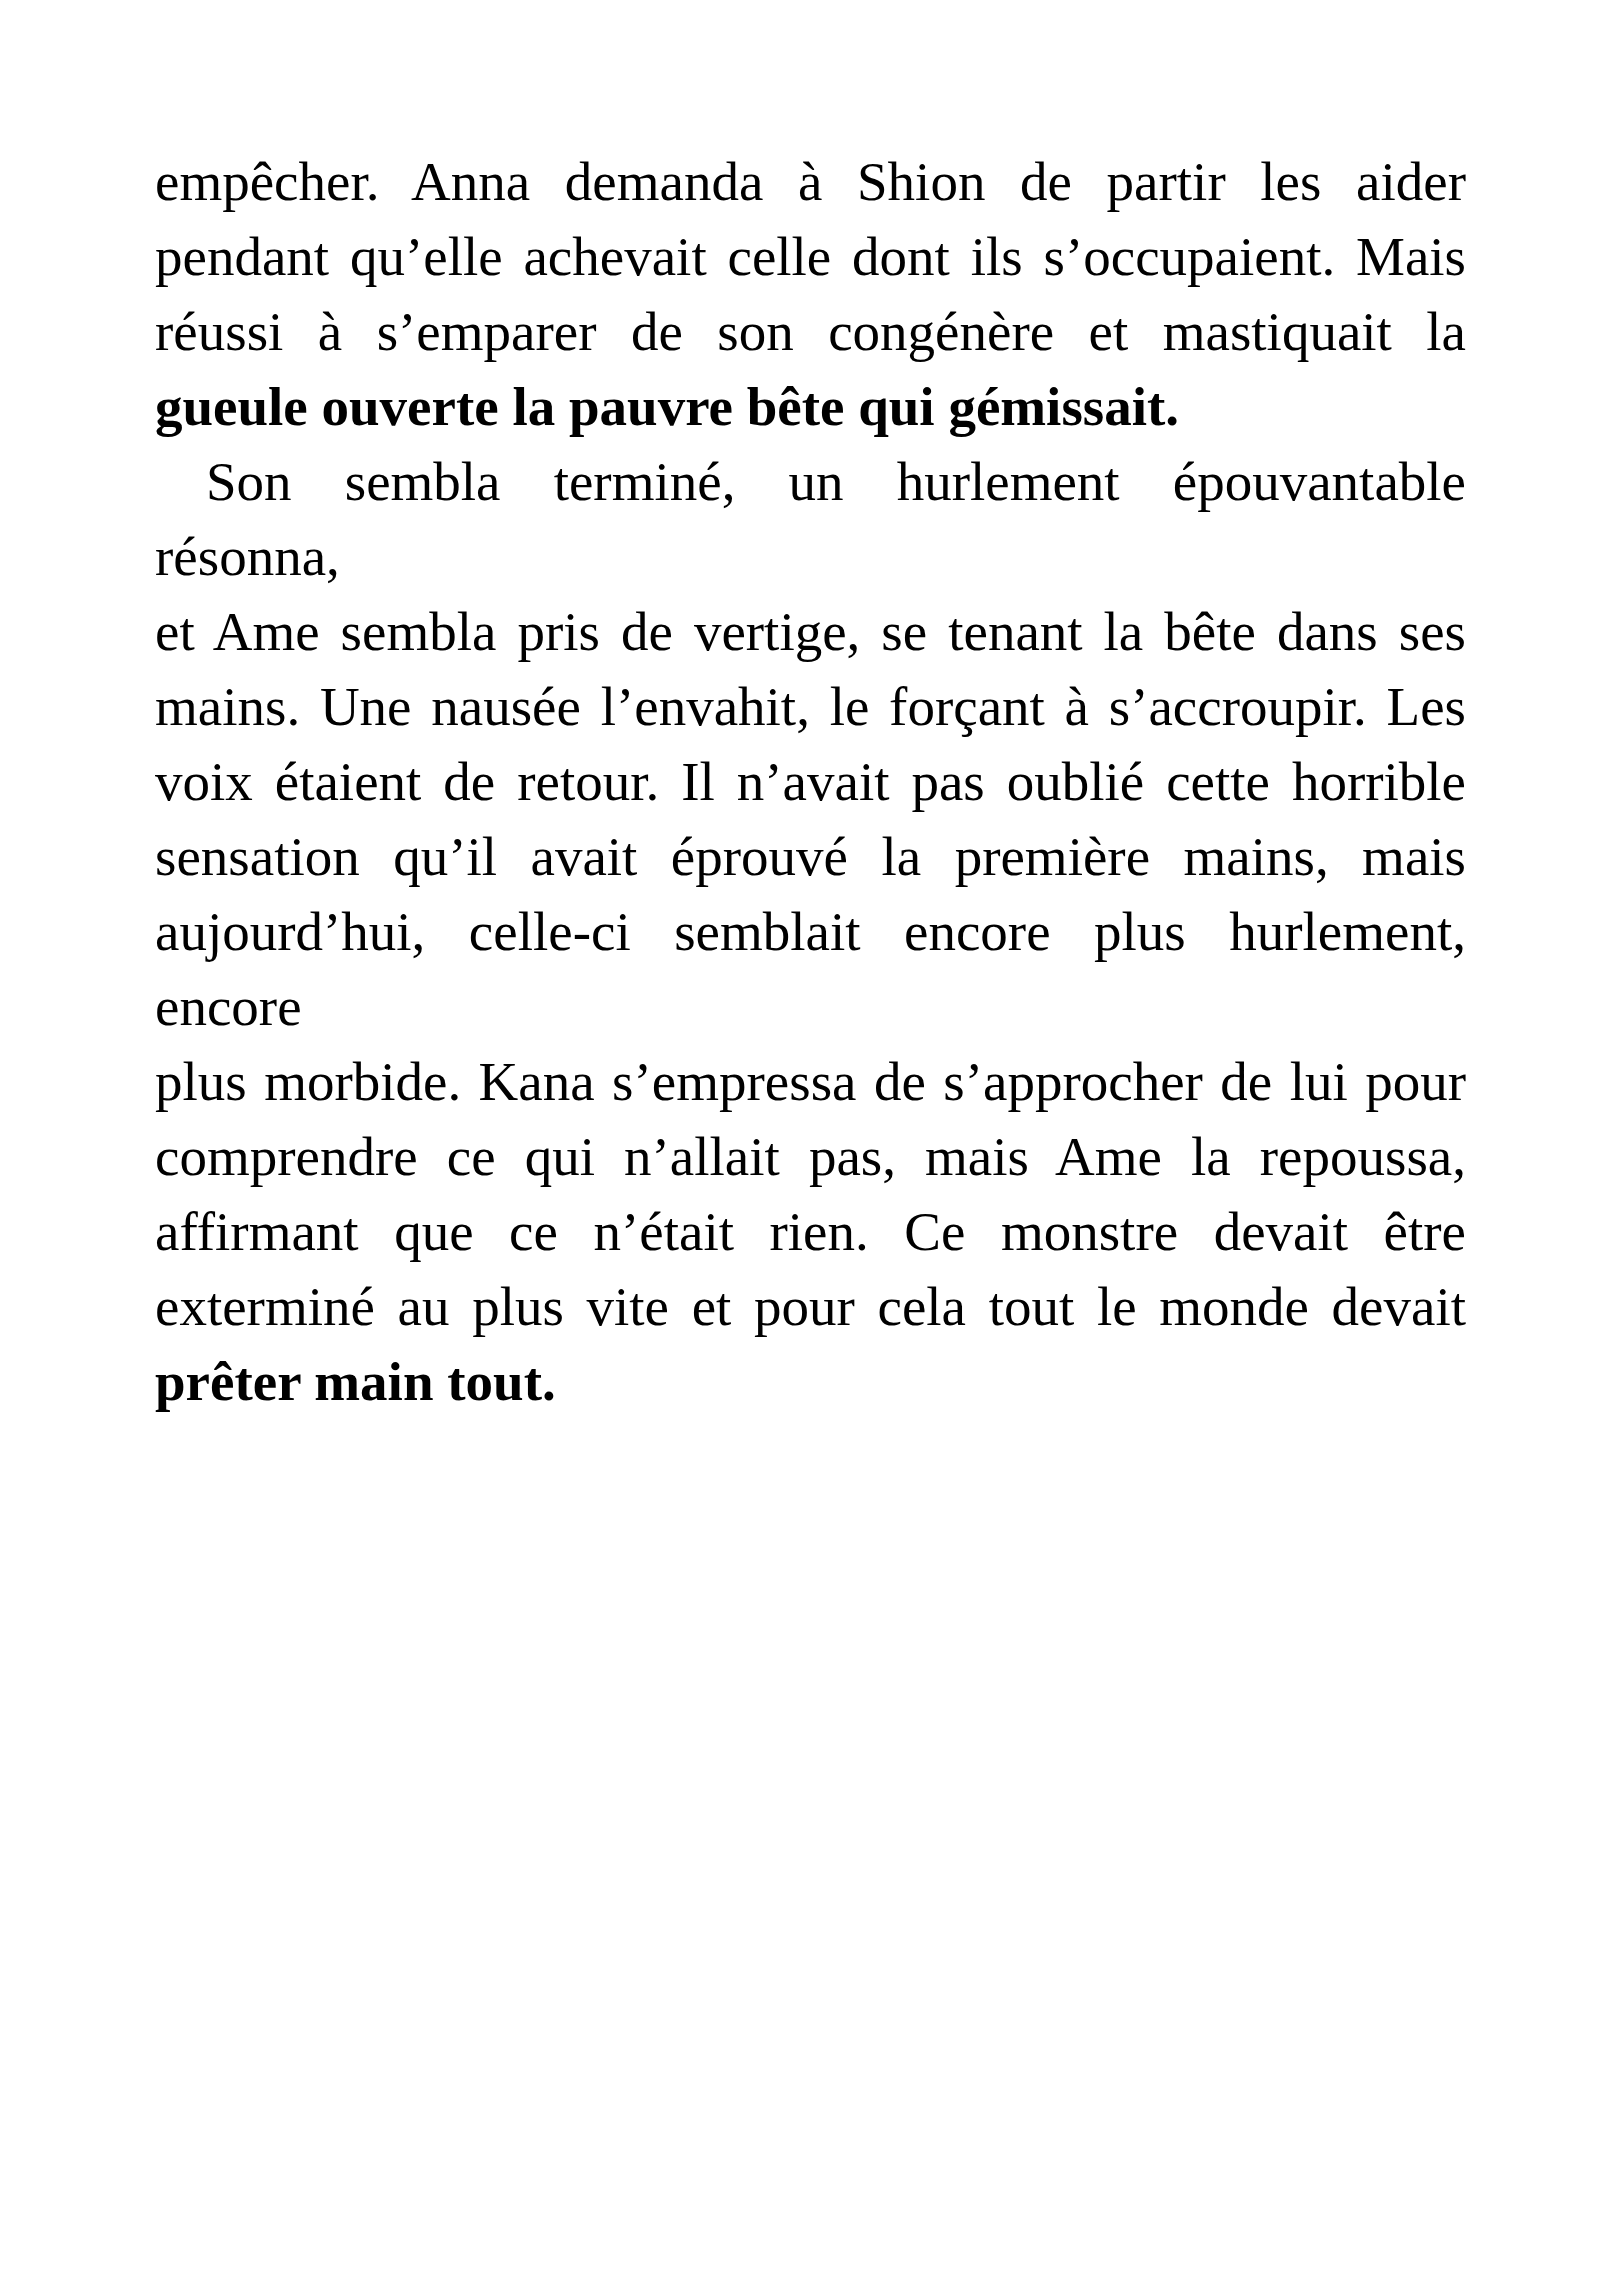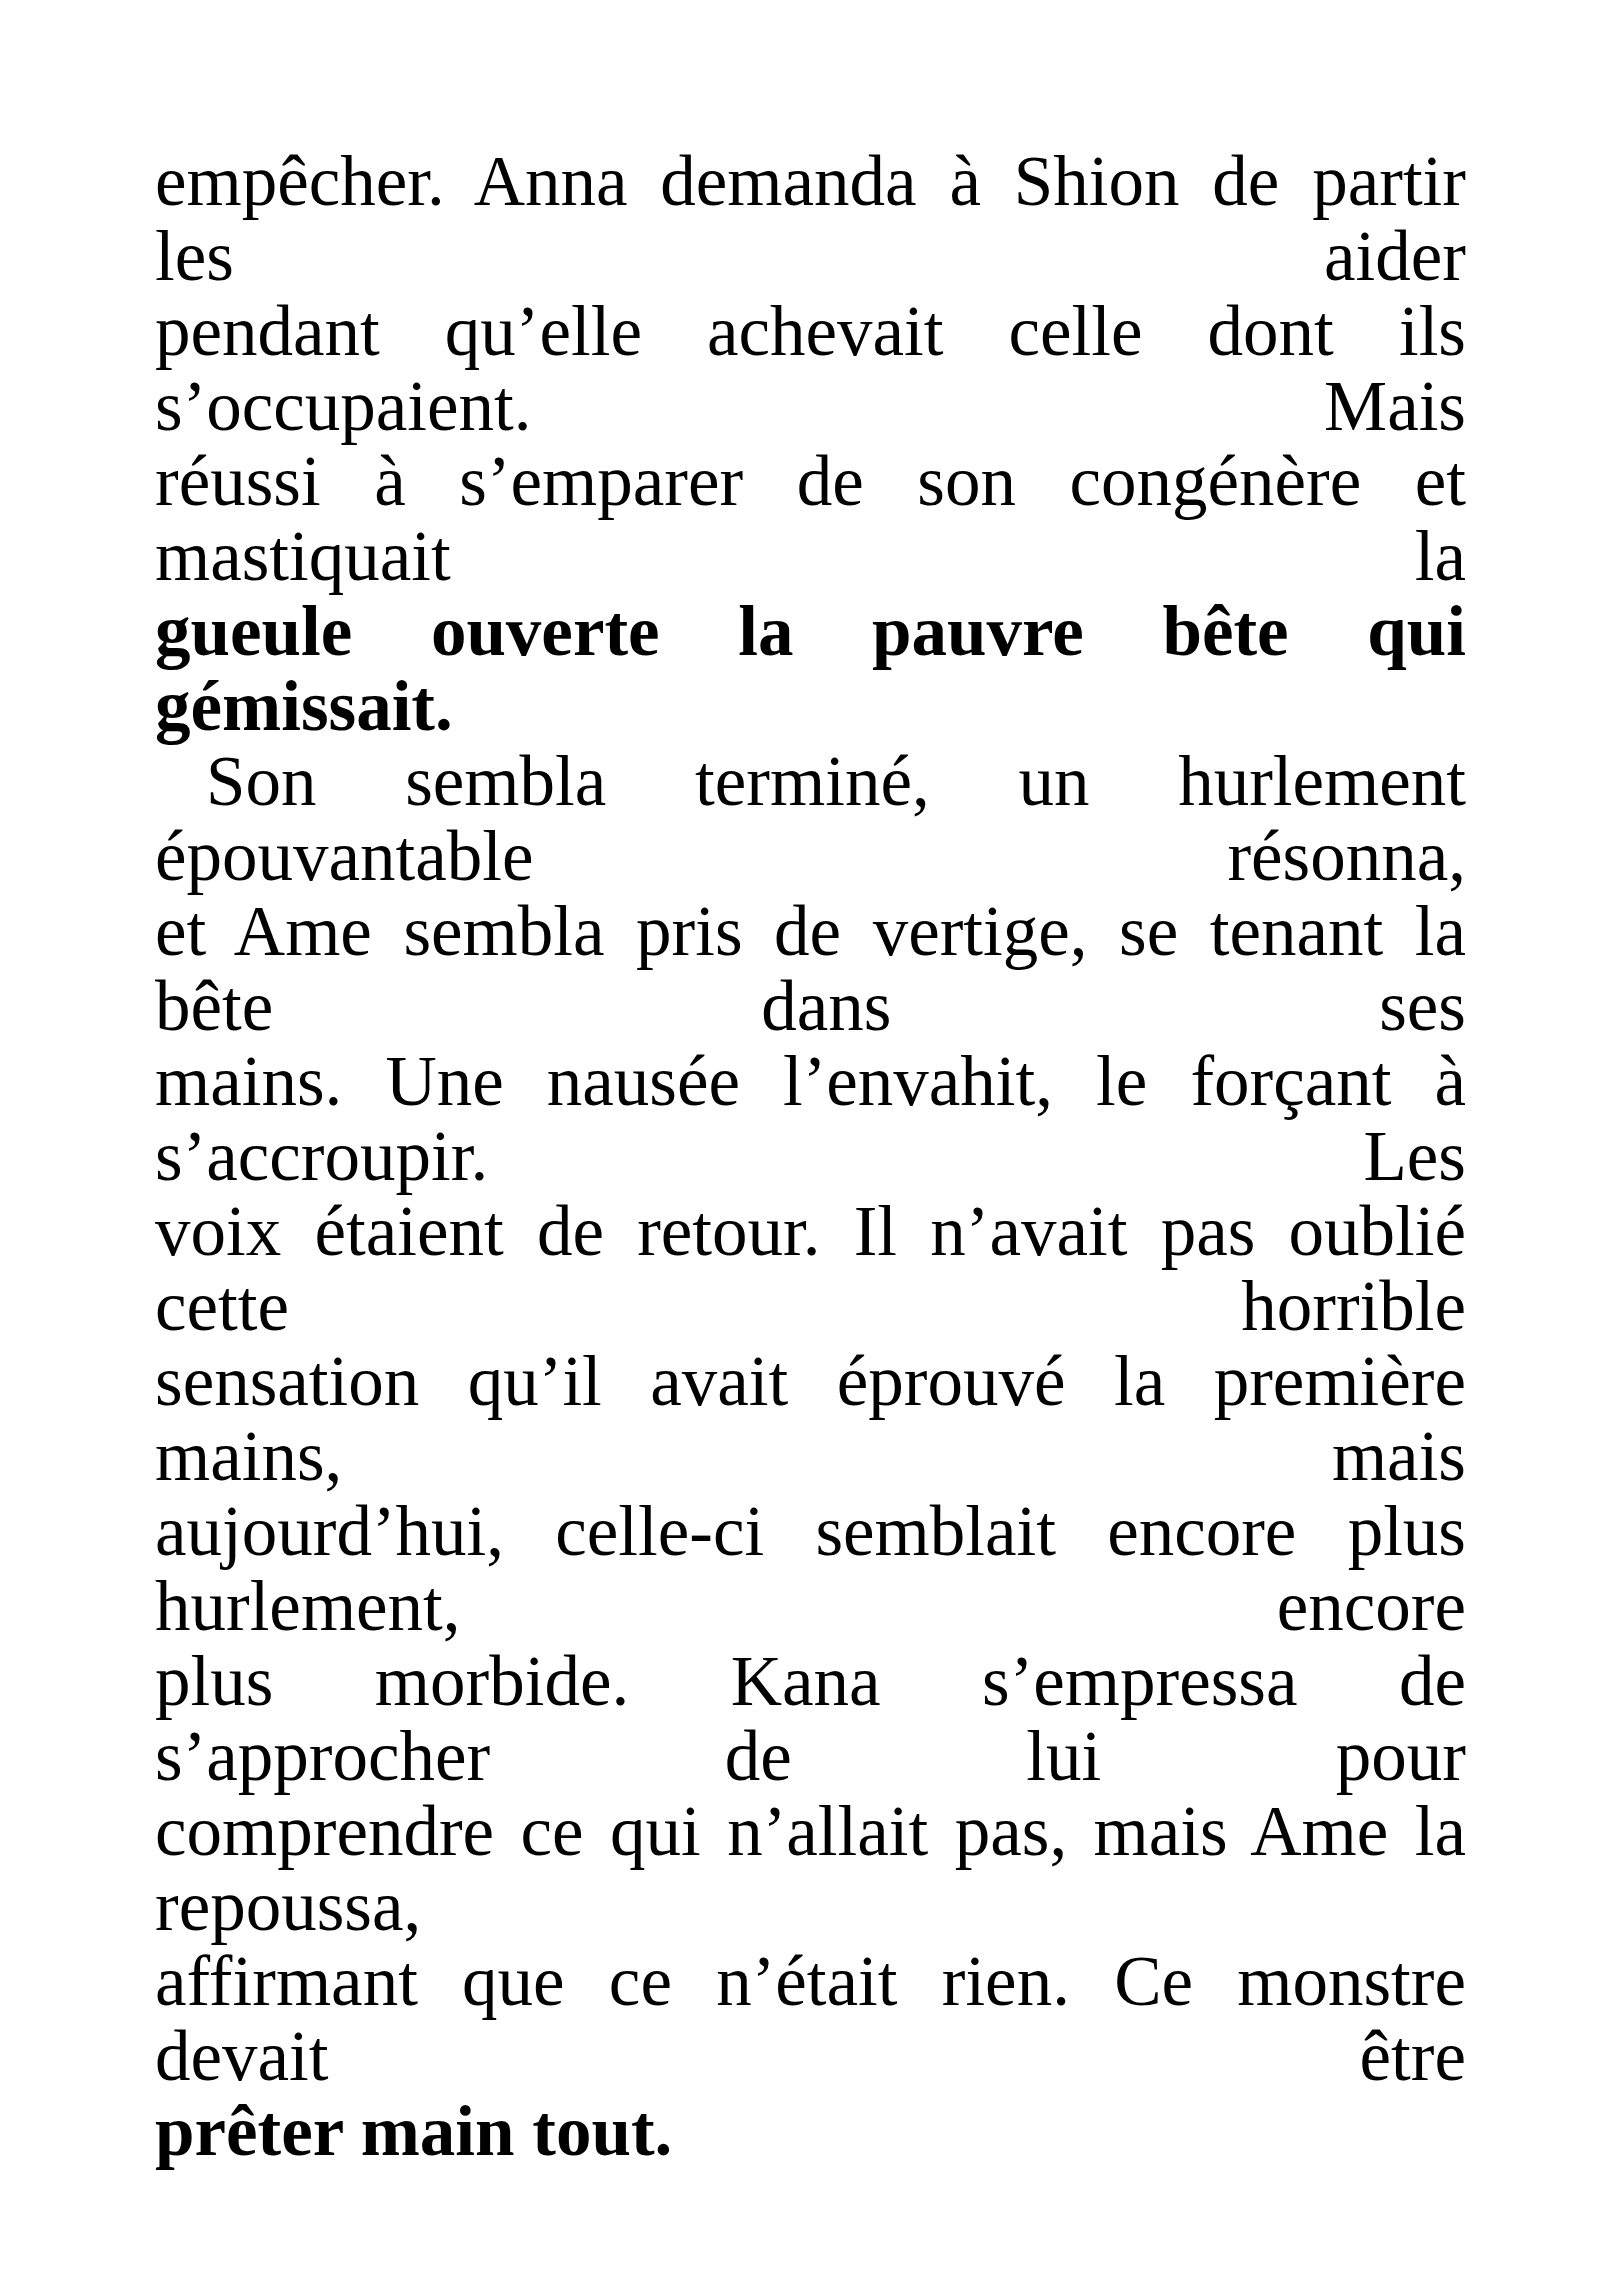--- a/index.html
+++ b/index.html
@@ -14,21 +14,21 @@
     background: #ffffff;
     overflow: hidden;
     margin: 0 auto;
   }
   .text-block {
     position: absolute;
     left: 155px;
     top: 144px;
     width: 1311px;
     font-family: "Liberation Serif", "DejaVu Serif", serif;
-    font-size: 71px;
+    font-size: 55px;
     line-height: 75px;
     color: #000000;
     letter-spacing: 0;
     hyphens: none;
   }
   .line {
     text-align: justify;
     text-align-last: justify;
     white-space: normal;
   }
@@ -51,16 +51,17 @@
     <div class="line para-end">gueule ouverte la pauvre bête qui gémissait.</div>
     <div class="line para-start">Son sembla terminé, un hurlement épouvantable résonna,</div>
     <div class="line">et Ame sembla pris de vertige, se tenant la bête dans ses</div>
     <div class="line">mains. Une nausée l’envahit, le forçant à s’accroupir. Les</div>
     <div class="line">voix étaient de retour. Il n’avait pas oublié cette horrible</div>
     <div class="line">sensation qu’il avait éprouvé la première mains, mais</div>
     <div class="line">aujourd’hui, celle-ci semblait encore plus hurlement, encore</div>
     <div class="line">plus morbide. Kana s’empressa de s’approcher de lui pour</div>
     <div class="line">comprendre ce qui n’allait pas, mais Ame la repoussa,</div>
     <div class="line">affirmant que ce n’était rien. Ce monstre devait être</div>
+    <div class="line">exterminé au plus vite et pour cela tout le monde devait</div>
     <div class="line para-end">prêter main tout.</div>
   </div>
 </div>
 
 
 </body></html>

